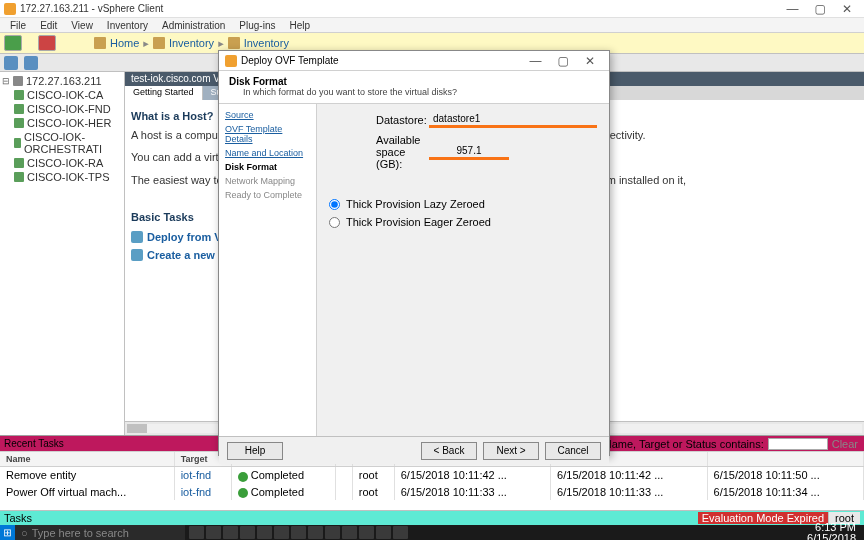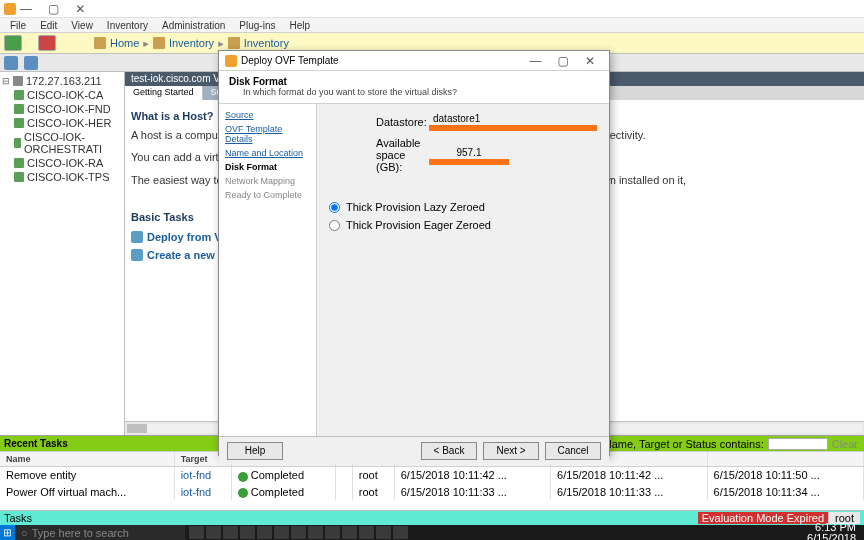--- a/index.html
+++ b/index.html
@@ -52,21 +52,21 @@
 .task-link { display: flex; align-items: center; gap: 4px; color: #1a5ea0; font-weight: bold; margin-bottom: 6px; font-size: 10px; }
 .task-link .tl-icon { width: 12px; height: 12px; background: #5a9ec4; border-radius: 2px; }
 
 
 .scrollbar-h { height: 14px; background: #e8e8e8; border-top: 1px solid #c0c0c0; position: absolute; bottom: 0; left: 0; right: 0; display:flex; }
 .scroll-track { flex:1; background:#f0f0f0; margin:2px; }
 .scroll-track::before { content:''; display:block; width:20px; height:100%; background:#c0c0c0; }
 
 
 .recent { position: absolute; left: 0; right: 0; bottom: 30px; height: 75px; background: #fff; border-top: 1px solid #a0a0a0; }
-.recent-title { font-size: 10px; font-weight: bold; padding: 2px 4px; background: #84cc16; border-bottom: 1px solid #d0d0d0; }
+.recent-title { font-size: 10px; font-weight: normal; padding: 2px 4px; background: #be185d; border-bottom: 1px solid #d0d0d0; }
 .recent-filter { position: absolute; right: 6px; top: 2px; font-size: 9px; display:flex; align-items:center; gap:4px; }
 .recent-filter input { width: 60px; height: 12px; font-size: 9px; border: 1px solid #aaa; }
 .recent-table { width: 100%; border-collapse: collapse; }
 .recent-table th, .recent-table td { font-size: 9px; text-align: left; padding: 2px 6px; border-right: 1px solid #e0e0e0; }
 .recent-table th { background: #f4f4f4; border-bottom: 1px solid #d0d0d0; color: #444; }
 .status-ok { width: 10px; height: 10px; background: #3a9e3a; border-radius: 50%; display: inline-block; margin-right: 3px; vertical-align: middle; }
 .link { color: #1a5ea0; }
 
 
 .statusrow { position: absolute; left: 0; right: 0; bottom: 15px; height: 15px; background: #5eead4; border-top: 1px solid #c0c0c0; display: flex; align-items: center; font-size: 9px; padding: 0 4px; }
@@ -93,34 +93,35 @@
 .dlg-head .sub { font-size: 9px; color: #444; margin-left: 14px; }
 .dlg-body { display: flex; height: 332px; }
 .dlg-steps { width: 98px; background: #fff; border-right: 1px solid #d0d0d0; padding: 6px 6px; }
 .dlg-steps div { font-size: 9px; margin-bottom: 4px; }
 .dlg-steps .done { color: #1a5ea0; text-decoration: underline; }
 .dlg-steps .current { color: #000; font-weight: bold; }
 .dlg-steps .future { color: #888; }
 .dlg-form { flex: 1; background: #f0f0f0; padding: 8px 12px; }
 .form-row { display: flex; align-items: center; margin-bottom: 6px; font-size: 10px; }
 .form-row label { width: 100px; padding-left: 47px; }
-.form-row .val { flex: 1; border-bottom: 6px solid #f97316; padding: 1px 4px; font-size: 10px; }
+.form-row .val { flex: 1; border-bottom: 3px solid #f97316; padding: 1px 4px; font-size: 10px; }
 .form-row .val.num { text-align: center; max-width:80px; }
 .radios { margin-top: 28px; }
 .radio-row { display: flex; align-items: center; gap: 6px; font-size: 10px; margin-bottom: 6px; }
 .radio-row input { width: 11px; height: 11px; }
 .dlg-buttons { height: 28px; border-top: 1px solid #c0c0c0; display: flex; align-items: center; padding: 0 8px; gap: 6px; background:#f0f0f0; }
 .dlg-buttons .btn { width: 56px; height: 18px; background: #e8e8e8; border: 1px solid #888; font-size: 10px; display: flex; align-items: center; justify-content: center; }
 .dlg-buttons .spacer { flex: 1; }
 </style>
 </head>
 <body>
 
 <div class="titlebar">
   <div class="icon"></div>
+  <div class="title">172.27.163.211 - vSphere Client</div>
   <div class="win-controls">
     <span>—</span>
     <span>▢</span>
     <span>✕</span>
   </div>
 </div>
 
 <div class="menubar">
   <span>File</span>
   <span>Edit</span>

